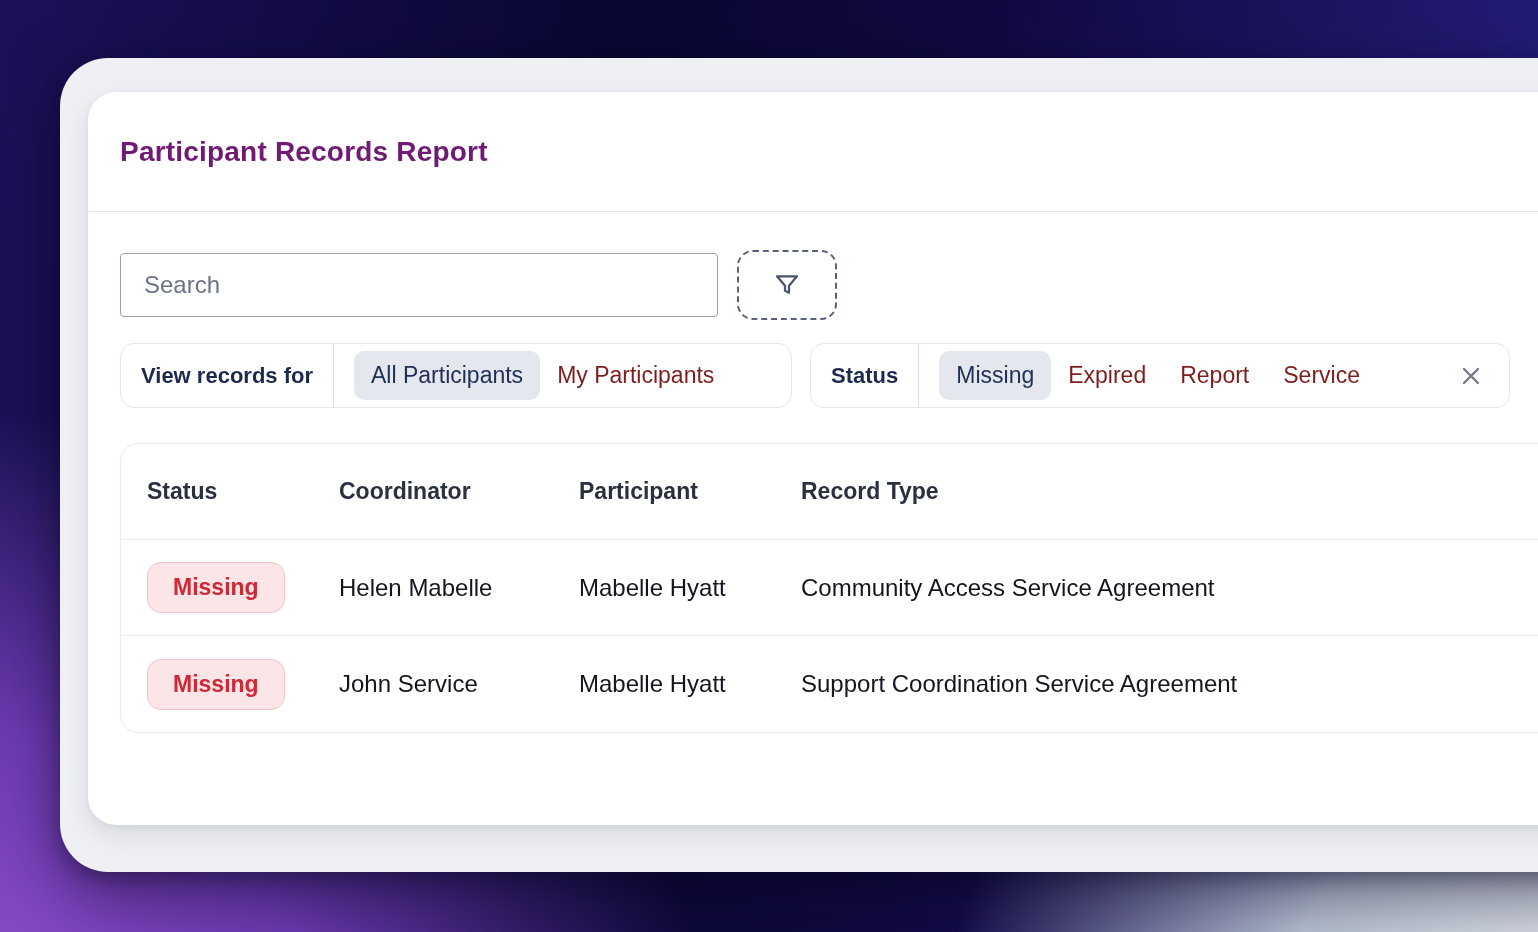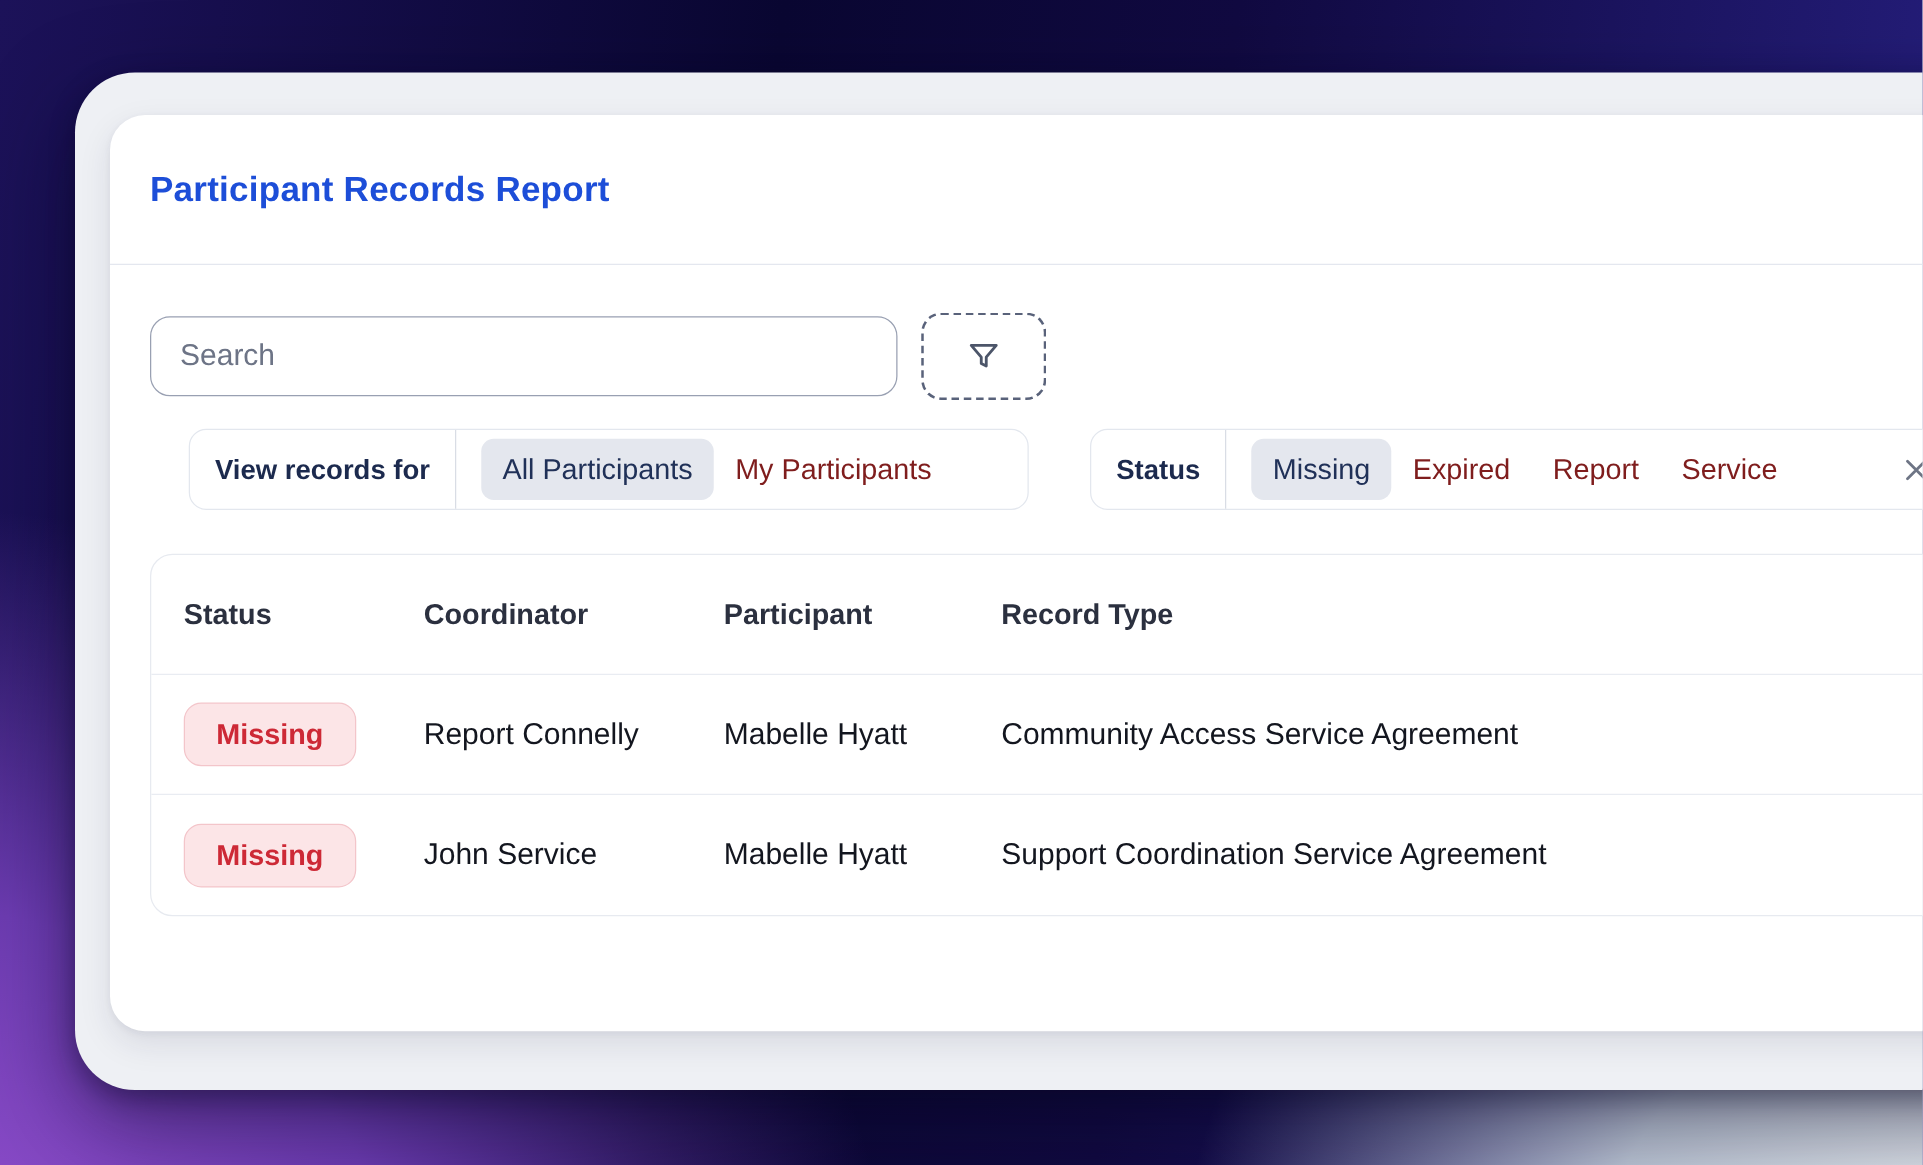--- a/index.html
+++ b/index.html
@@ -17,40 +17,40 @@
     background:#eef0f4; border-radius:48px;
     box-shadow:0 26px 70px rgba(8,6,35,.5), 0 6px 20px rgba(8,6,35,.35);
   }
   .inner-card {
     position:absolute; left:28px; top:34px; width:1560px; height:733px;
     background:#ffffff; border-radius:28px;
     box-shadow:0 10px 26px rgba(28,33,70,.10), 0 2px 6px rgba(28,33,70,.06);
   }
 
   .card-header { height:119px; display:flex; align-items:center; padding-left:32px; }
-  .page-title { font-size:28px; font-weight:700; color:#1d4ed8; letter-spacing:.2px; }
+  .page-title { font-size:28px; font-weight:700; color:#701a75; letter-spacing:.2px; }
   .h-divider { height:1px; background:#e4e7ef; width:100%; }
 
   .toolbar { display:flex; align-items:center; margin:38px 0 0 32px; height:70px; }
   .search-input {
-    width:598px; height:64px; border:1.5px solid #99a0b2; border-radius:16px;
+    width:598px; height:64px; border:1.5px solid #99a0b2; border-radius:4px;
     font-size:24px; padding:0 23px; color:#3a4152; outline:none; background:#fff;
     font-family:"Liberation Sans", sans-serif;
   }
   .search-input::placeholder { color:#6d7486; }
   .filter-btn {
     margin-left:19px; width:100px; height:70px; background:transparent;
     border:2px dashed #59627a; border-radius:16px; cursor:pointer;
     display:flex; align-items:center; justify-content:center; color:#4c5569;
   }
 
   .filter-row { display:flex; gap:18px; margin:23px 0 0 32px; }
   .filter-bar {
     height:65px; border:1px solid #e3e7ee; border-radius:14px; background:#fff;
-    display:flex; align-items:center; padding:0 20px;margin-left:31px;
+    display:flex; align-items:center; padding:0 20px;
   }
   .bar-view { width:672px; }
   .bar-status { width:700px; }
   .filter-label { font-size:22px; font-weight:700; color:#1c2a4e; white-space:nowrap; }
   .vdiv { width:1px; align-self:stretch; background:#d9dde5; margin:0 20px; flex:none; }
   .opt {
     border:none; background:transparent; font-family:"Liberation Sans", sans-serif;
     font-size:23px; color:#7f1d1d; padding:11px 17px; border-radius:10px;
     cursor:pointer; white-space:nowrap;
   }
@@ -126,21 +126,21 @@
 
       <div class="t-grid t-head">
         <span class="th">Status</span>
         <span class="th">Coordinator</span>
         <span class="th">Participant</span>
         <span class="th">Record Type</span>
       </div>
 
       <div class="t-grid t-row">
         <span><span class="status-badge">Missing</span></span>
-        <span>Report Connelly</span>
+        <span>Helen Mabelle</span>
         <span>Mabelle Hyatt</span>
         <span>Community Access Service Agreement</span>
       </div>
 
       <div class="t-grid t-row">
         <span><span class="status-badge">Missing</span></span>
         <span>John Service</span>
         <span>Mabelle Hyatt</span>
         <span>Support Coordination Service Agreement</span>
       </div>

